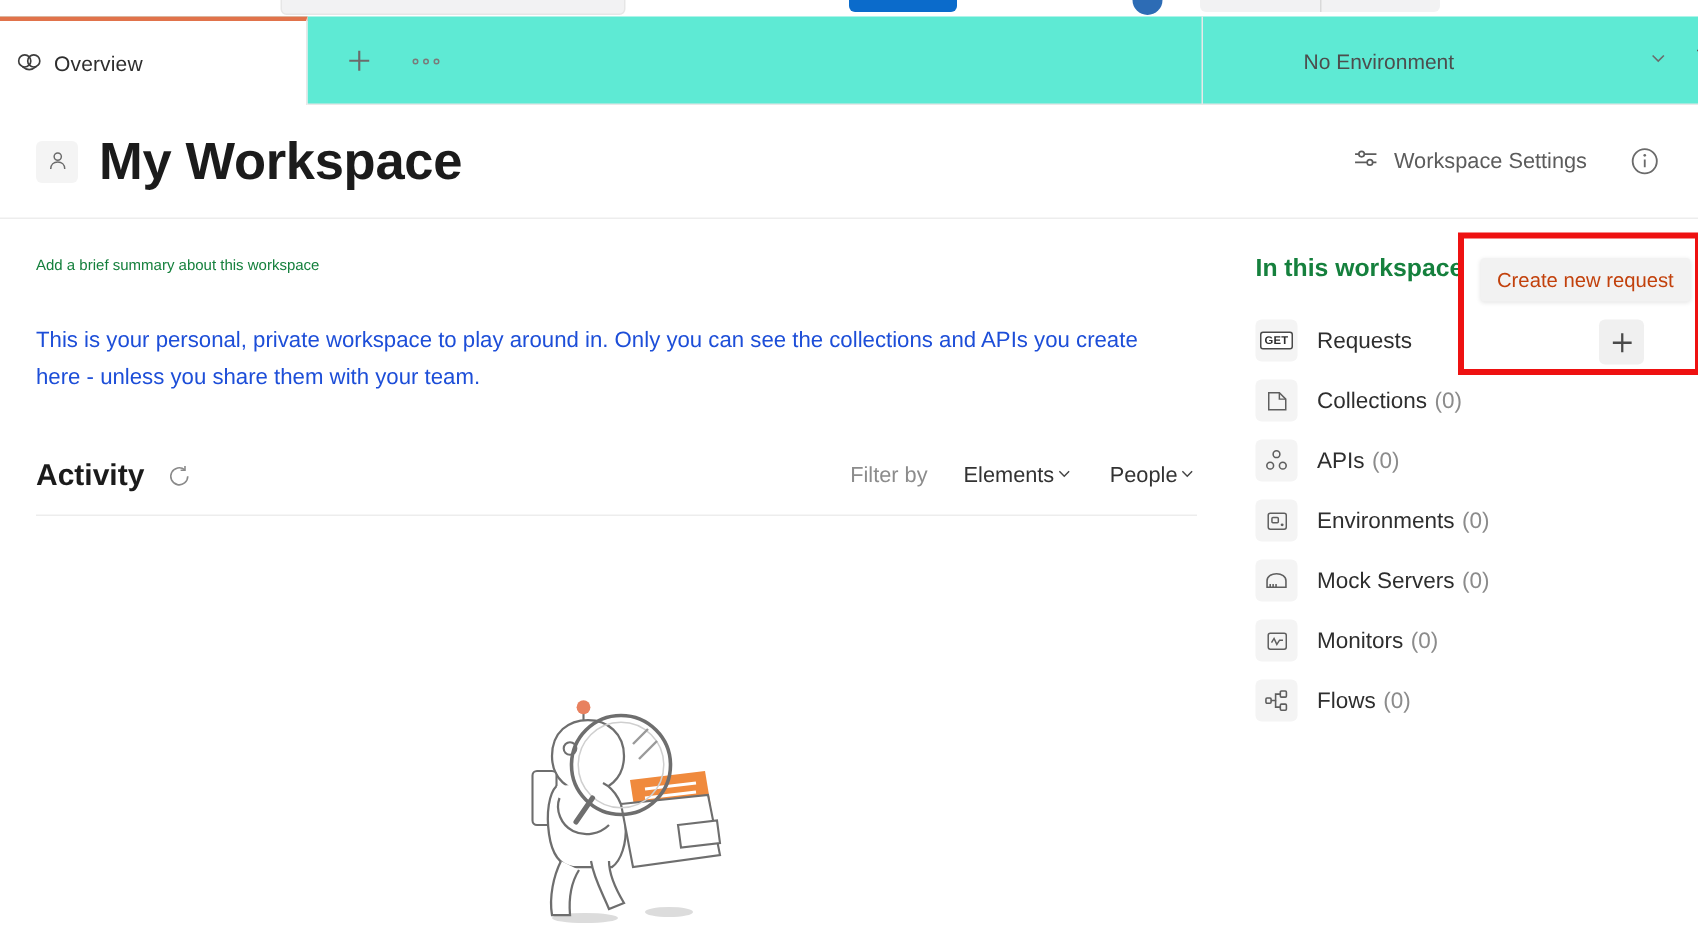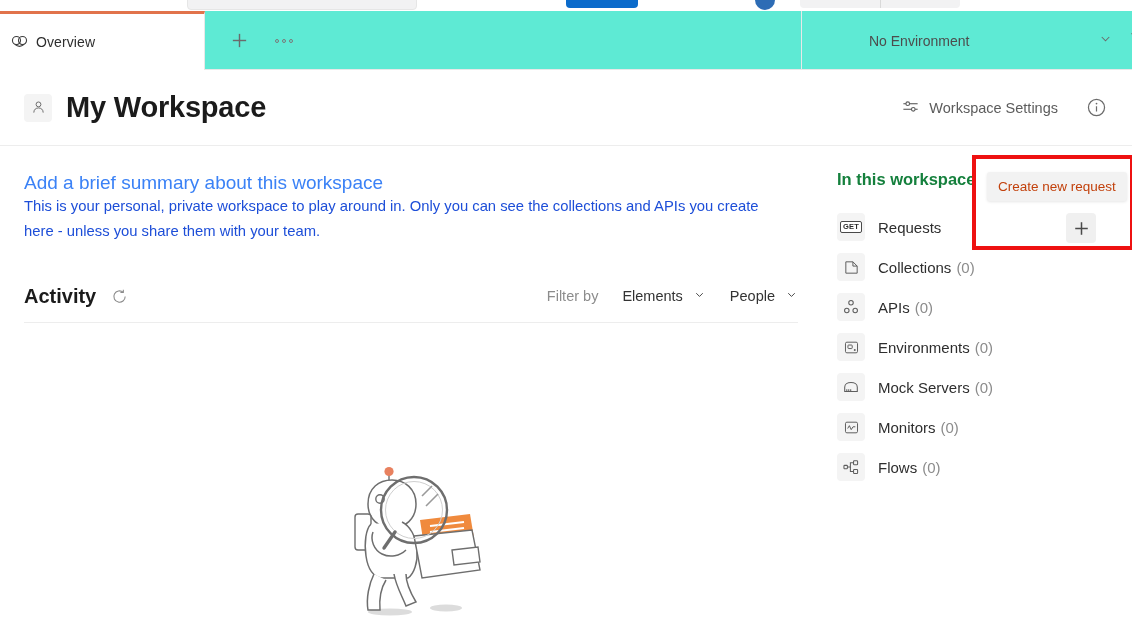--- a/index.html
+++ b/index.html
@@ -167,21 +167,21 @@
   }
   .ws-avatar {
     width: 28px; height: 28px;
     border-radius: 4px;
     background: #f4f4f4;
     display: flex; align-items: center; justify-content: center;
     margin-right: 14px;
     flex: 0 0 auto;
   }
   .ws-title {
-    font-size: 29px;
+    font-size: 35px;
     font-weight: 700;
     color: #1b1b1b;
     letter-spacing: -.2px;
   }
   .ws-header-right {
     margin-left: auto;
     display: flex;
     align-items: center;
   }
   .ws-settings {
@@ -209,23 +209,24 @@
     width: 1132px;
     height: 481px;
     display: flex;
   }
   .main-left {
     width: 823px;
     padding: 26px 24px 0 24px;
     position: relative;
   }
   .summary-placeholder {
-    font-size: 19px;
-    color: #3b82f6;
+    font-size: 10px;
+    color: #15803d;
     cursor: text;
+    margin-bottom: 32px;
   }
   .ws-desc {
     font-size: 14.8px;
     line-height: 1.72;
     color: #1d4ed8;
     max-width: 752px;
     margin-bottom: 40px;
   }
   .activity-row {
     display: flex;
@@ -247,21 +248,21 @@
     color: #8a8a8a;
   }
   .filters {
     margin-left: auto;
     display: flex;
     align-items: center;
     gap: 24px;
   }
   .filter-label { font-size: 14.5px; color: #8c8c8c; }
   .filter-dd {
-    display: flex; align-items: center; gap: 10px;
+    display: flex; align-items: center; gap: 0;
     font-size: 14.5px; color: #333333;
     cursor: pointer;
   }
 
   .illustration {
     position: absolute;
     left: 348px;
     top: 316px;
     width: 152px;
     height: 160px;

